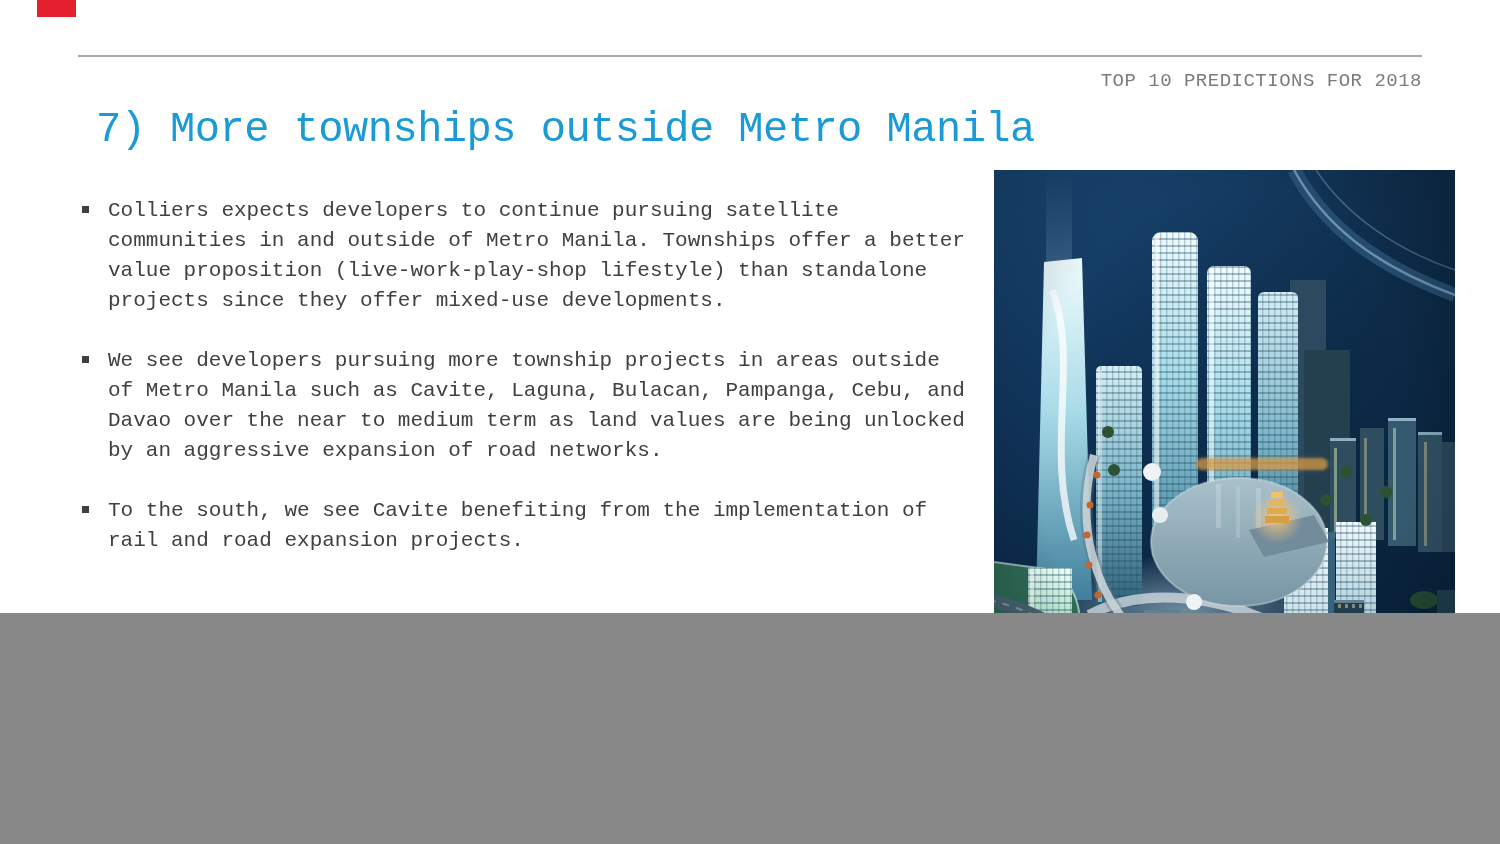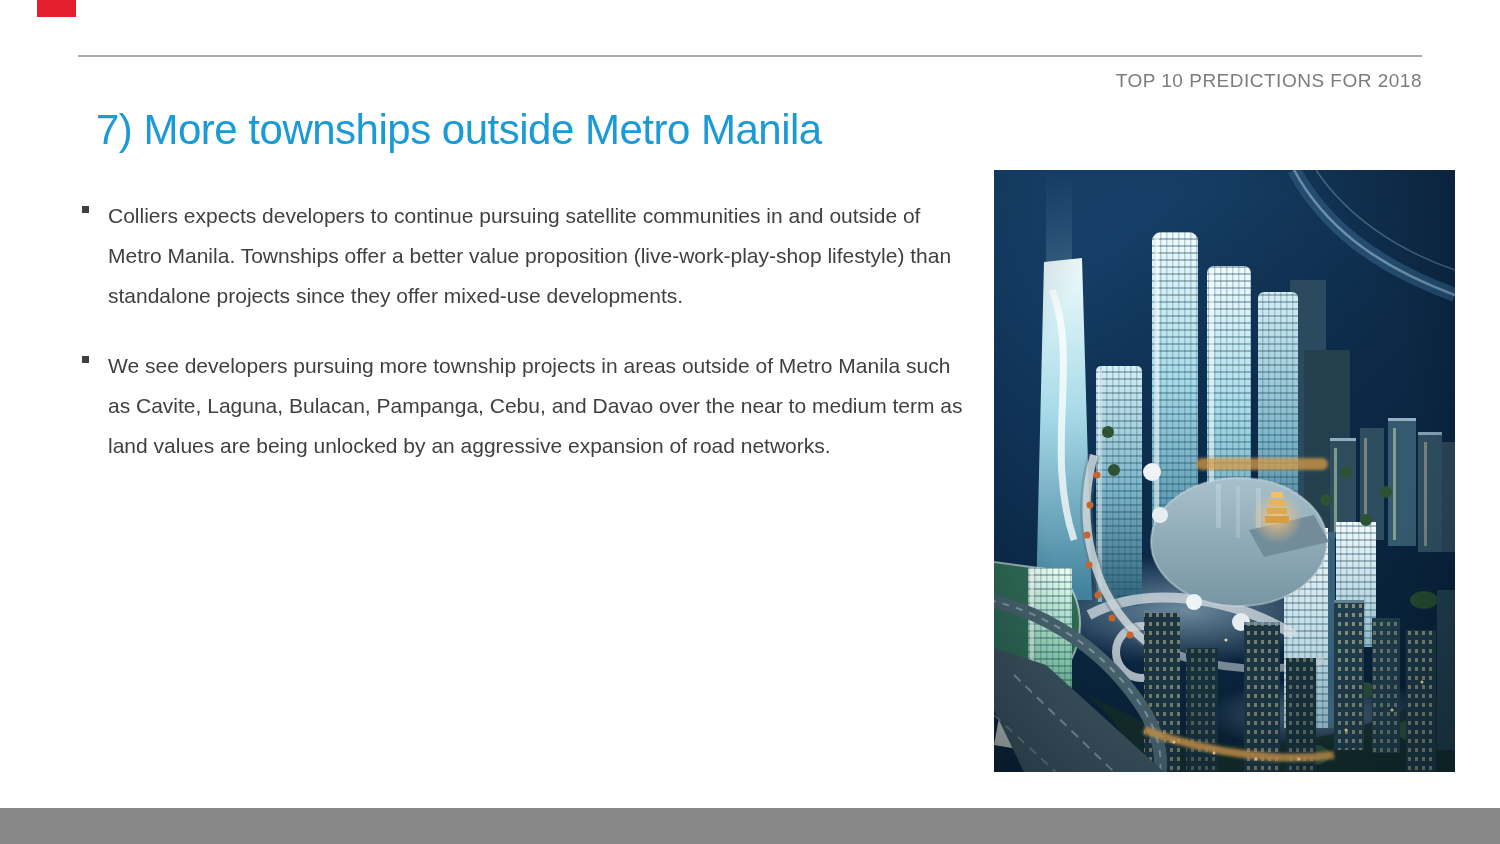--- a/index.html
+++ b/index.html
@@ -1,29 +1,29 @@
 <!DOCTYPE html>
 <html style="--accent_red: #e5202e; --title_blue: #1a9ad7; --rule_gray: #a9aaac; --eyebrow_gray: #7c7c7c; --body_text: #404040; --bullet_marker: #3f3f3f;"><head>
 <meta charset="utf-8">
 <style>
   html,body{margin:0;padding:0;background:#888;}
-  .slide{position:relative;width:1500px;height:808px;background:#ffffff;overflow:hidden;
-         font-family:Liberation Sans, sans-serif;}
+  .slide{position:relative;width:1500px;height:613px;background:#ffffff;overflow:hidden;
+         font-family:Liberation Mono, monospace;}
   .accent-bar{position:absolute;left:37px;top:0;width:39px;height:17px;
               background:var(--accent_red,#e5202e);}
   .top-rule{position:absolute;left:78px;top:55px;width:1344px;height:2px;
             background:var(--rule_gray,#a9aaac);}
   .eyebrow{position:absolute;top:70px;right:78px;font-size:19px;letter-spacing:.5px;
            color:var(--eyebrow_gray,#7c7c7c);}
   .title{position:absolute;left:84px;top:94px;margin:12px;font-size:42px;font-weight:400;
          letter-spacing:-.5px;color:var(--title_blue,#1a9ad7);white-space:nowrap;}
   .bullets{position:absolute;left:82px;top:196px;width:886px;margin:0;padding:0;list-style:none;}
   .bullet{display:flex;gap:19px;margin-bottom:30px;}
   .marker{flex:0 0 auto;width:7px;height:7px;margin-top:10px;background:var(--bullet_marker,#3f3f3f);}
-  .bullet-text{font-size:21px;line-height:40px;color:var(--body_text,#404040);}
+  .bullet-text{font-size:21px;line-height:30px;color:var(--body_text,#404040);}
   .photo{position:absolute;left:994px;top:170px;width:461px;height:602px;margin:0;}
   .photo svg{display:block;width:461px;height:602px;}
 </style>
 </head>
 <body>
 
 <div class="slide">
 
   <div class="accent-bar"></div>
   <div class="top-rule"></div>
@@ -31,20 +31,24 @@
   <h1 class="title">7) More townships outside Metro Manila</h1>
 
   <ul class="bullets">
     <li class="bullet">
       <span class="marker"></span>
       <span class="bullet-text">Colliers expects developers to continue pursuing satellite communities in and outside of Metro Manila. Townships offer a better value proposition (live-work-play-shop lifestyle) than standalone projects since they offer mixed-use developments.</span>
     </li>
     <li class="bullet">
       <span class="marker"></span>
       <span class="bullet-text">We see developers pursuing more township projects in areas outside of Metro Manila such as Cavite, Laguna, Bulacan, Pampanga, Cebu, and Davao over the near to medium term as land values are being unlocked by an aggressive expansion of road networks.</span>
+    </li>
+    <li class="bullet">
+      <span class="marker"></span>
+      <span class="bullet-text">To the south, we see Cavite benefiting from the implementation of rail and road expansion projects.</span>
     </li>
   </ul>
 
   <figure class="photo" role="img" aria-label="Night-time aerial rendering of a futuristic township: glowing glass towers around a circular lagoon with a lit pagoda, ring roads and landscaped grounds">
     <svg viewBox="0 0 461 602" preserveAspectRatio="none" aria-hidden="true">
       <defs>
         <linearGradient id="sky" x1="0" y1="0" x2="0" y2="1">
           <stop offset="0" stop-color="#1c4c7c"></stop>
             <stop offset="0.35" stop-color="#11375e"></stop>
           <stop offset="0.7" stop-color="#0b2a4a"></stop>

